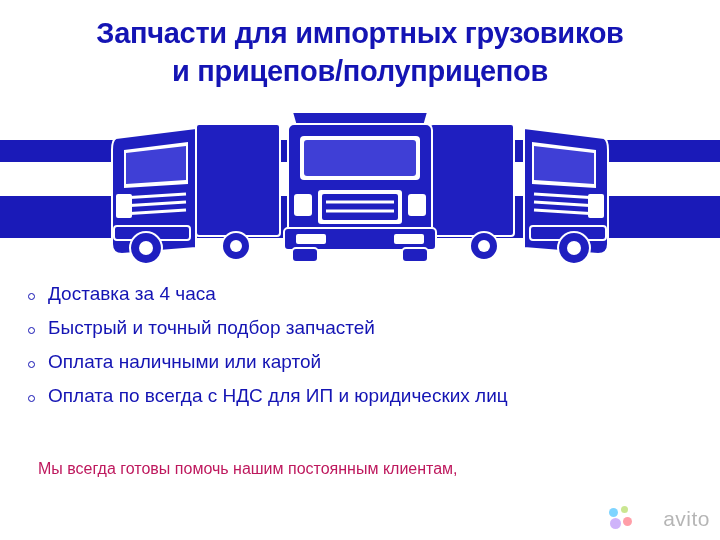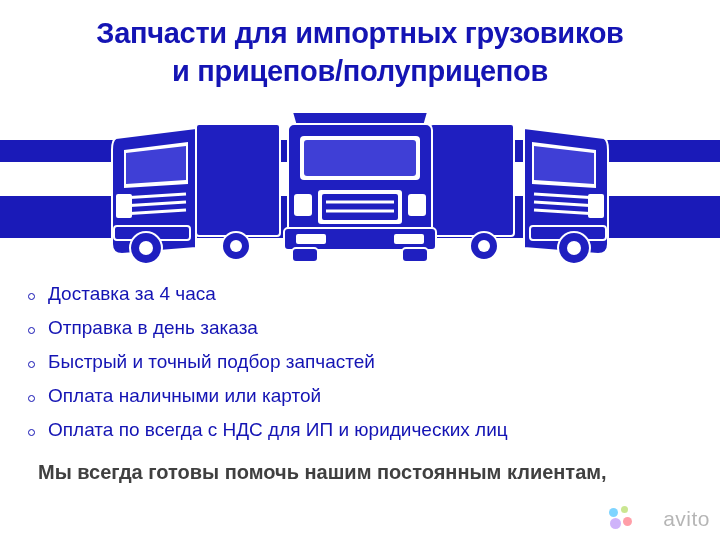--- a/index.html
+++ b/index.html
@@ -114,23 +114,23 @@
     line-height: 1.1;
     white-space: nowrap;
   }
 
   
   .footer {
     position: absolute;
     top: 458px;
     left: 38px;
     width: 650px;
-    color: #404040;
-    font-weight: bold;
-    font-size: 20px;
+    color: #be185d;
+    font-weight: normal;
+    font-size: 16px;
     line-height: 1.42;
   }
   .footer .fline {
     display: block;
     white-space: nowrap;
   }
 
   
   .watermark {
     position: absolute;
@@ -256,24 +256,20 @@
     </svg>
   </div>
 
   <div class="bullets">
     <div class="bullet-row">
       <span class="bullet-mark"></span>
       <span class="bullet-text">Доставка за 4 часа</span>
     </div>
     <div class="bullet-row">
       <span class="bullet-mark"></span>
-      <span class="bullet-text">Отправка в день заказа</span>
-    </div>
-    <div class="bullet-row">
-      <span class="bullet-mark"></span>
       <span class="bullet-text">Быстрый и точный подбор запчастей</span>
     </div>
     <div class="bullet-row">
       <span class="bullet-mark"></span>
       <span class="bullet-text">Оплата наличными или картой</span>
     </div>
     <div class="bullet-row">
       <span class="bullet-mark"></span>
       <span class="bullet-text">Оплата по всегда с НДС для ИП и юридических лиц</span>
     </div>

